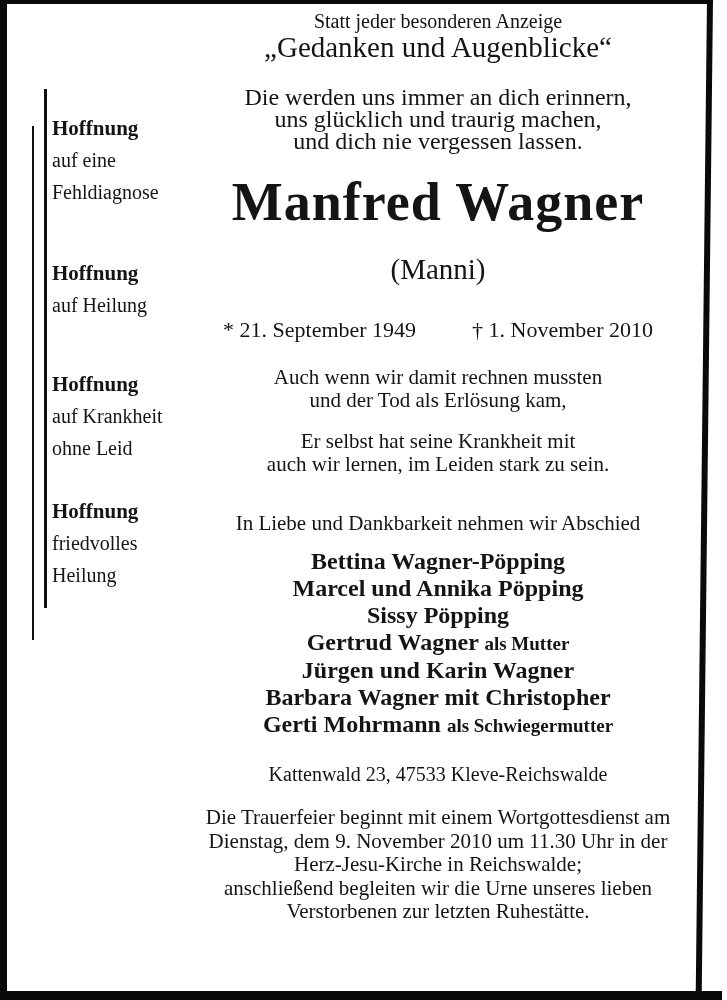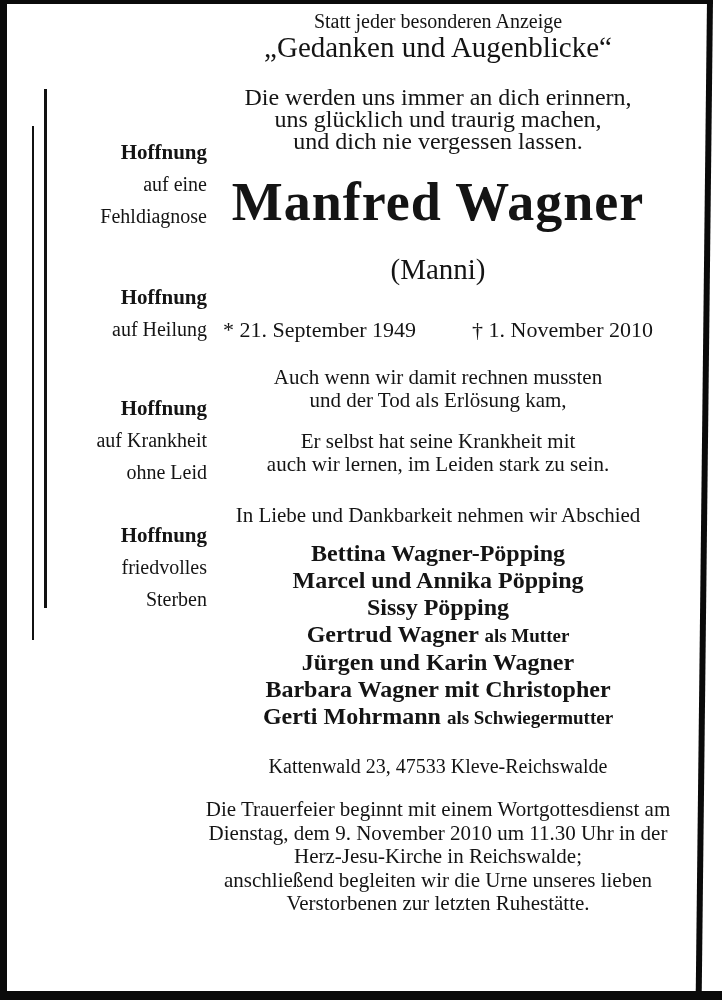--- a/index.html
+++ b/index.html
@@ -11,38 +11,38 @@
   
   .frame-top    { position:absolute; left:0;   top:0;     width:713px; height:4px;  background:#0a0a0a; }
   .frame-left   { position:absolute; left:0;   top:0;     width:7px;   height:996px; background:#0a0a0a; }
   .frame-right  { position:absolute; left:707px; top:0;   width:6px;   height:996px; background:#0a0a0a;
                   transform-origin:top center; transform:rotate(0.65deg); }
   .frame-bottom { position:absolute; left:0;   top:991px; width:722px; height:9px;  background:#0a0a0a; }
   
   .rule-outer { position:absolute; left:32px; top:126px; width:2px; height:514px; background:#111; }
   .rule-inner { position:absolute; left:44px; top:89px;  width:3px; height:519px; background:#111; }
   
-  .sidebar { position:absolute; left:52px; top:112px; width:155px; text-align:right;margin-top:24px; }
+  .sidebar { position:absolute; left:52px; top:112px; width:155px; text-align:left; }
   .hope-group { line-height:32px; font-size:20px; }
   .hope-title { font-weight:bold; font-size:21px; }
   .gap-a { margin-bottom:49px; }
   .gap-b { margin-bottom:47px; }
   .gap-c { margin-bottom:31px; }
   
   .content { position:absolute; left:188px; top:0; width:500px; text-align:center; }
   .top-note    { margin-top:10px; font-size:20px; line-height:22px; }
   .quote-title { font-size:29px; line-height:30px; }
   .intro       { margin-top:24px; font-size:24px; line-height:22px; }
   .deceased-name { margin-top:22px; font-size:54px; line-height:56px; font-weight:bold; letter-spacing:1px; }
   .nickname    { margin-top:22px; font-size:29px; line-height:34px; }
   .dates       { margin-top:32px; font-size:22px; line-height:24px;
                  display:flex; justify-content:center; gap:56px; }
   .para1       { margin-top:24px; font-size:21px; line-height:23px; }
   .para2       { margin-top:18px; font-size:21px; line-height:23px; }
-  .farewell    { margin-top:28px; font-size:21px; line-height:23px; }
+  .farewell    { margin-top:36px; font-size:21px; line-height:23px; }
   .mourners    { margin-top:13px; font-size:24px; line-height:27px; font-weight:bold; }
   .mourner-suffix { font-size:19px; }
   .address     { margin-top:24px; font-size:20px; line-height:23px; }
   .funeral     { margin-top:20px; font-size:21px; line-height:23.5px; }
 </style>
 </head>
 <body>
 
 <div class="page">
 
@@ -65,21 +65,21 @@
       <div>auf Heilung</div>
     </div>
     <div class="hope-group gap-c">
       <div class="hope-title">Hoffnung</div>
       <div>auf Krankheit</div>
       <div>ohne Leid</div>
     </div>
     <div class="hope-group">
       <div class="hope-title">Hoffnung</div>
       <div>friedvolles</div>
-      <div>Sterben</div>
+      <div>Heilung</div>
     </div>
   </div>
 
   <div class="content">
     <div class="top-note">Statt jeder besonderen Anzeige</div>
     <div class="quote-title">„Gedanken und Augenblicke“</div>
 
     <div class="intro">
       <div>Die werden uns immer an dich erinnern,</div>
       <div>uns glücklich und traurig machen,</div>

